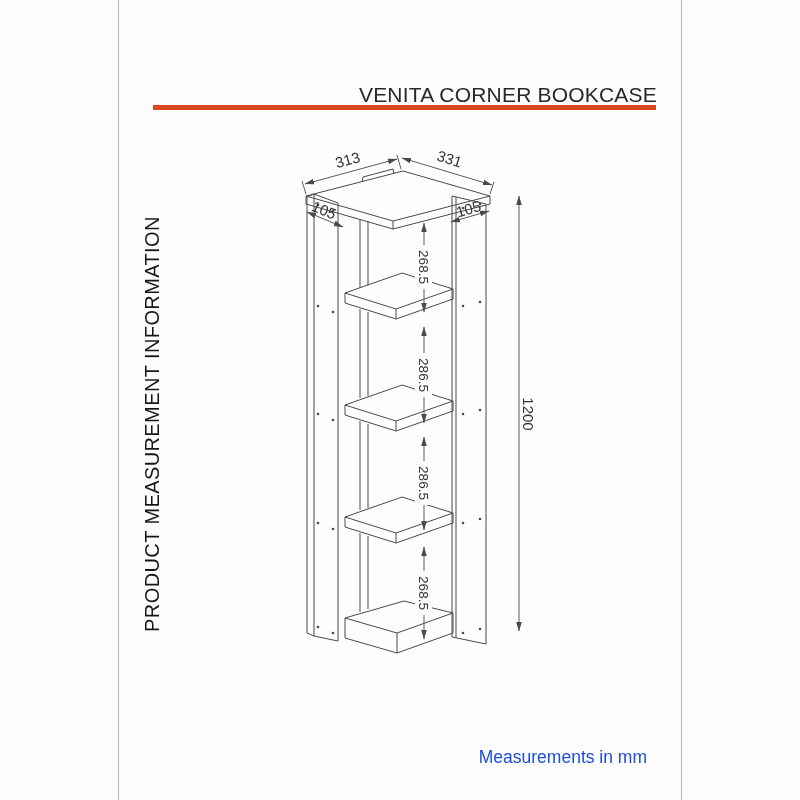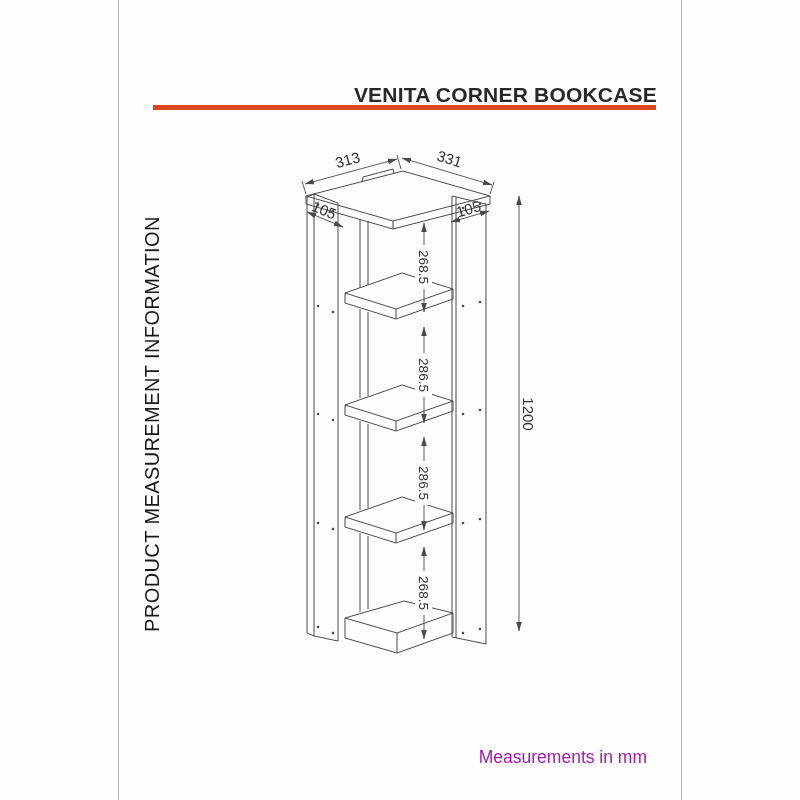--- a/index.html
+++ b/index.html
@@ -10,32 +10,32 @@
     --accent:#d9481f;
     --line:#4a4a4a;
     --border:#b6b6b6;
     --ink:#2b2728;
   }
   .page-border{position:absolute;top:0;bottom:0;width:1px;background:var(--border);}
   .page-border.left{left:118px;}
   .page-border.right{left:681px;}
   .page-title{
     position:absolute;top:83px;right:143px;margin:0;
-    font-size:21px;font-weight:bold;color:var(--ink);letter-spacing:.2px;
+    font-size:21px;font-weight:normal;color:var(--ink);letter-spacing:.2px;
     white-space:nowrap;
   }
   .accent-rule{position:absolute;left:153px;top:105px;width:503px;height:5px;background:var(--accent);}
   .side-label{
     position:absolute;left:152px;top:424px;
     transform:translate(-50%,-50%) rotate(-90deg);
     font-size:20px;color:#161616;letter-spacing:.4px;white-space:nowrap;
   }
   .units-note{
     position:absolute;right:153px;top:747px;
-    font-size:17.5px;color:#a21caf;white-space:nowrap;
+    font-size:17.5px;color:#1d4ed8;white-space:nowrap;
   }
   svg.diagram{position:absolute;left:0;top:0;}
   .dwg{stroke:var(--line);stroke-width:1;fill:none;stroke-linejoin:miter;}
   .dim{stroke:var(--line);stroke-width:.9;fill:none;}
   .dot{fill:var(--line);stroke:none;}
   .arrow{fill:var(--line);}
   .mask{fill:#fdfdfd;stroke:none;}
   .dimtxt{font-family:"Liberation Sans",sans-serif;font-size:13.5px;fill:#333;text-anchor:middle;}
   .dimtxt.big{font-size:15px;}
 </style>

